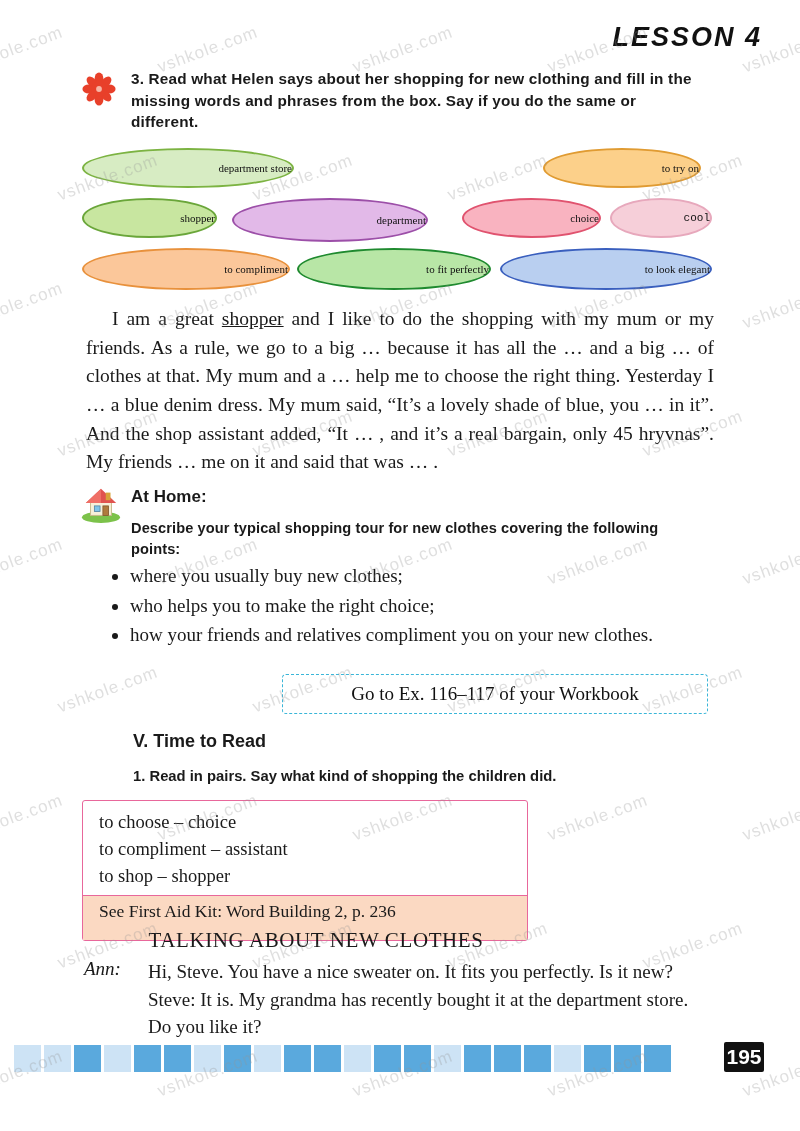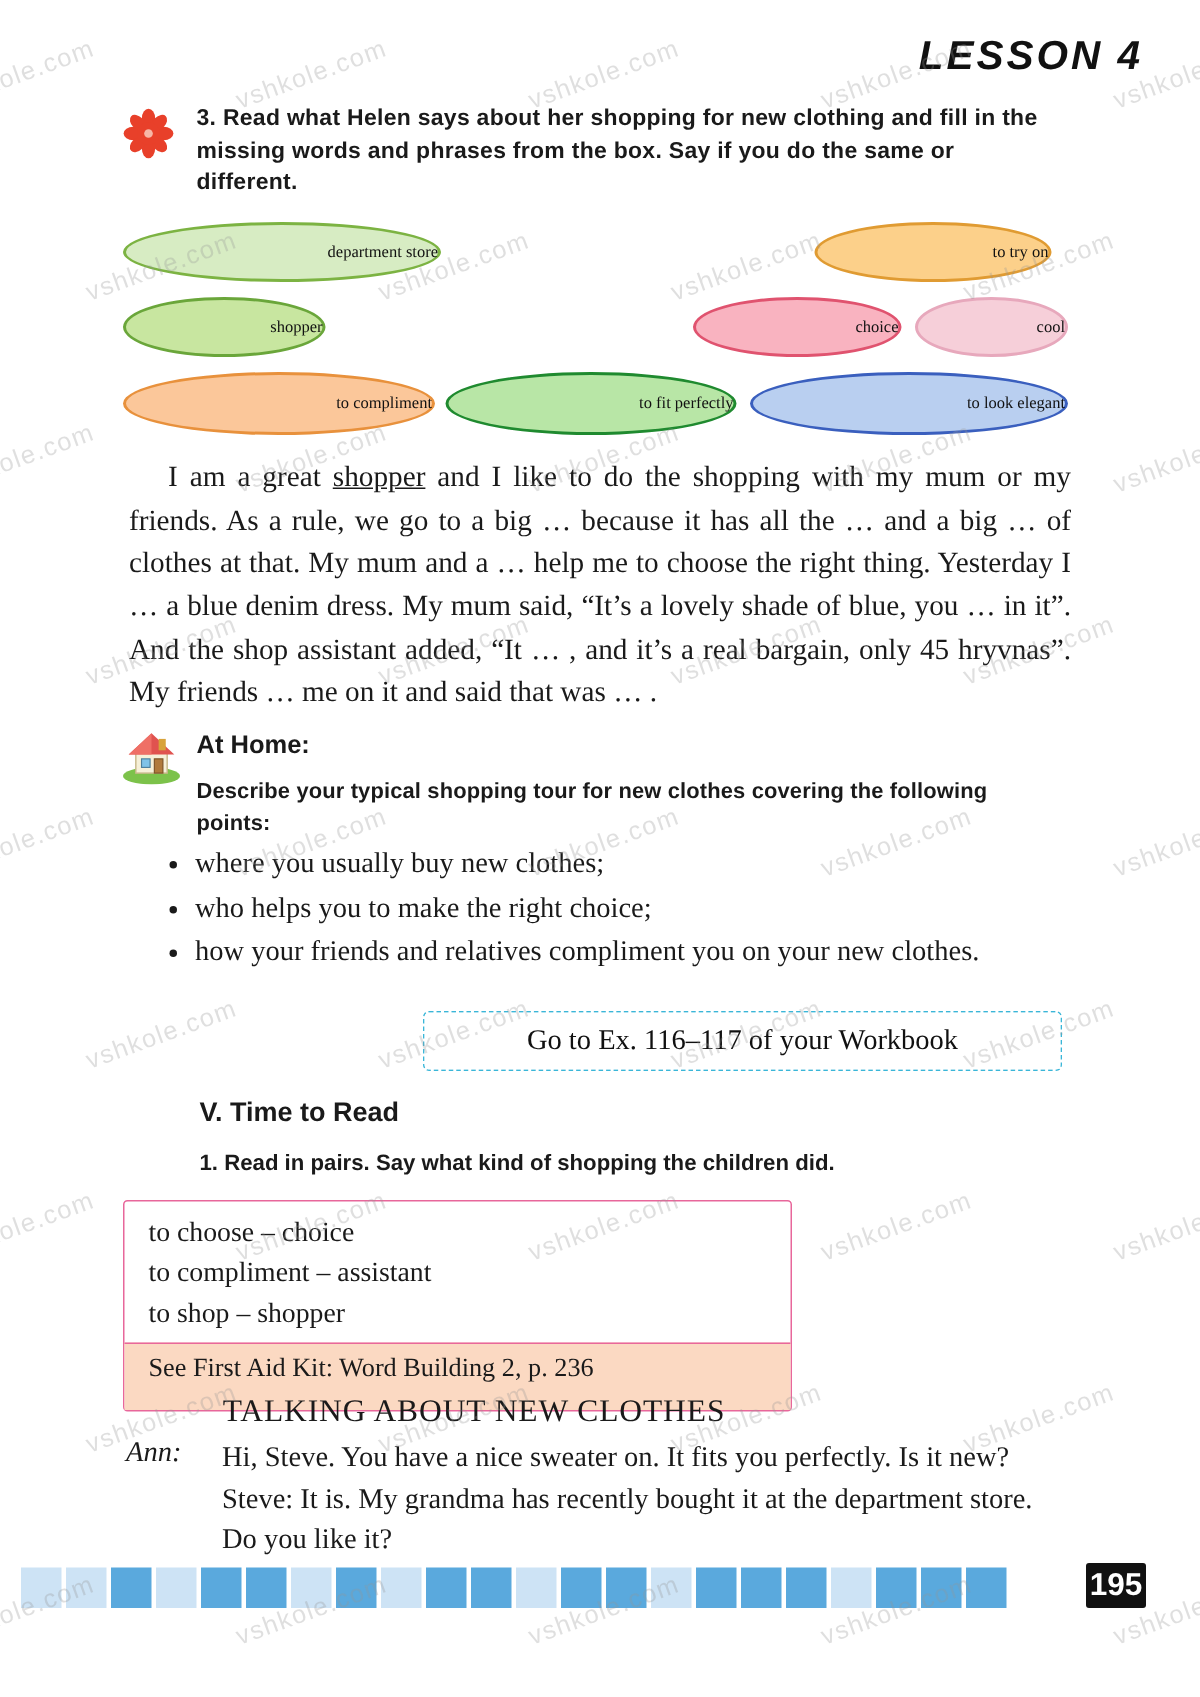--- a/index.html
+++ b/index.html
@@ -291,24 +291,27 @@
   <div class="bubbles">
       <div class="bubble" style="left: 0px; top: 0px; width: 212px; height: 40px; background: rgb(215, 236, 195); border: 2px solid rgb(124, 179, 66);">
         <span>department store</span>
       </div>
       <div class="bubble" style="left: 461px; top: 0px; width: 158px; height: 40px; background: rgb(252, 208, 138); border: 2px solid rgb(224, 155, 50);">
         <span>to try on</span>
       </div>
       <div class="bubble" style="left: 0px; top: 50px; width: 135px; height: 40px; background: rgb(200, 230, 160); border: 2px solid rgb(106, 166, 58);">
         <span>shopper</span>
       </div>
+      <div class="bubble" style="left: 150px; top: 50px; width: 196px; height: 44px; background: rgb(226, 185, 232); border: 2px solid rgb(156, 79, 168);">
+        <span>department</span>
+      </div>
       <div class="bubble" style="left: 380px; top: 50px; width: 139px; height: 40px; background: rgb(249, 179, 192); border: 2px solid rgb(224, 83, 111);">
         <span>choice</span>
       </div>
-      <div class="bubble" style="left: 528px; top: 50px; width: 102px; height: 40px; background: rgb(246, 207, 217); border: 2px solid rgb(231, 168, 188);">
+      <div class="bubble" style="left: 528px; top: 50px; width: 102px; height: 40px; background: rgb(246, 207, 217); border: 2px solid rgb(231, 168, 188); font-family: Liberation Mono, monospace;">
         <span>cool</span>
       </div>
       <div class="bubble" style="left: 0px; top: 100px; width: 208px; height: 42px; background: rgb(251, 199, 154); border: 2px solid rgb(232, 145, 60);">
         <span>to compliment</span>
       </div>
       <div class="bubble" style="left: 215px; top: 100px; width: 194px; height: 42px; background: rgb(184, 230, 166); border: 2px solid rgb(31, 138, 47);">
         <span>to fit perfectly</span>
       </div>
       <div class="bubble" style="left: 418px; top: 100px; width: 212px; height: 42px; background: rgb(185, 207, 240); border: 2px solid rgb(58, 95, 190);">
         <span>to look elegant</span>

